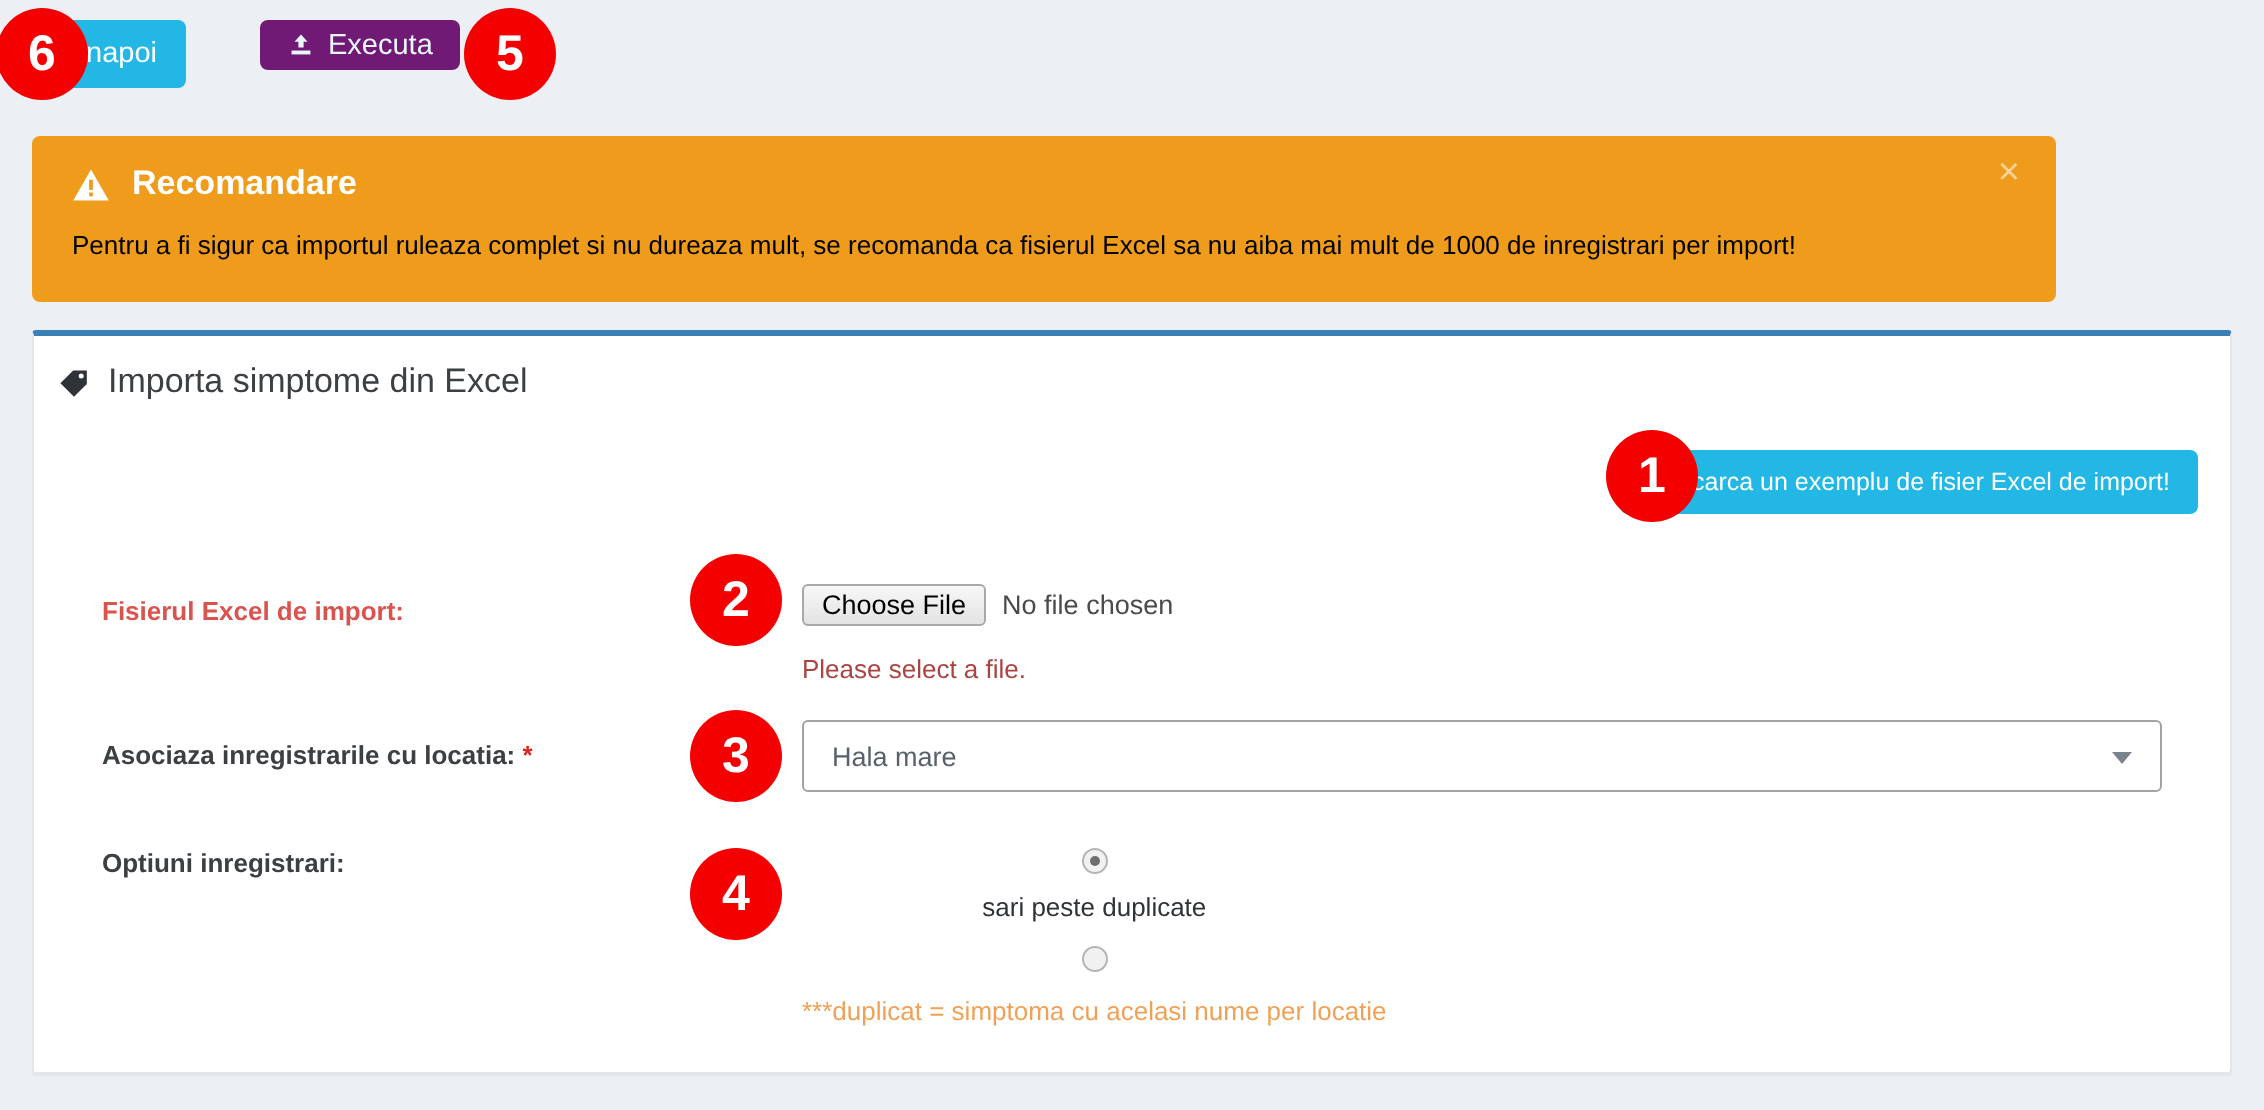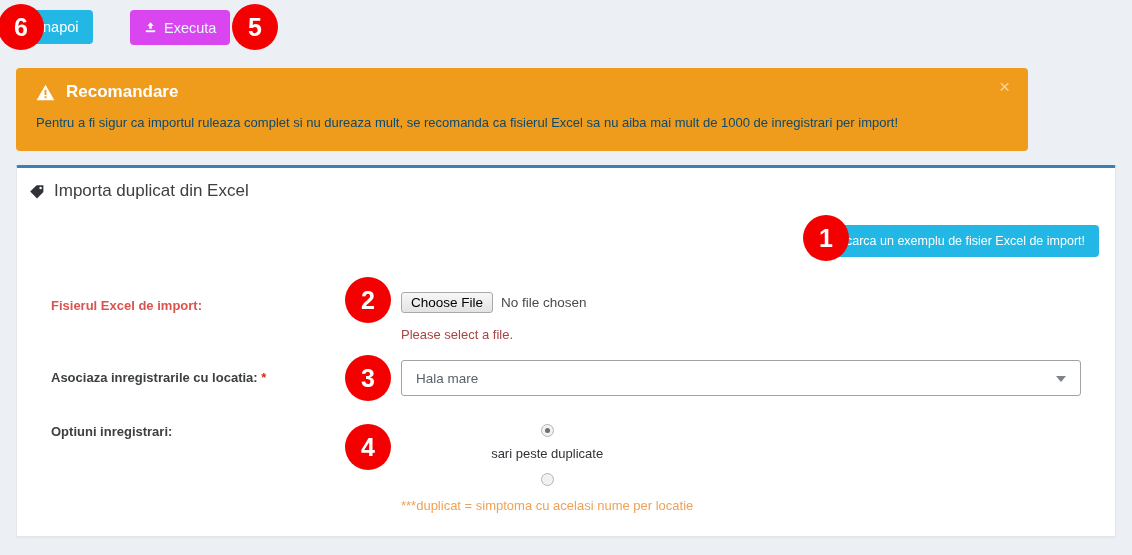--- a/index.html
+++ b/index.html
@@ -40,22 +40,22 @@
     cursor: pointer;
     white-space: nowrap;
   }
   .btn-back {
     left: 5px; top: 10px;
     height: 34px;
     background: #23b7e5;
   }
   .btn-exec {
     left: 130px; top: 10px;
-    height: 35px;
-    background: #d946ef;
+    height: 25px;
+    background: #701a75;
     color: #e8f8fd;
     cursor: default;
   }
   .icon-svg { display: block; }
 
   
   .badge {
     position: absolute;
     width: 46px;
     height: 46px;
@@ -92,21 +92,21 @@
   .alert-head {
     display: flex;
     align-items: center;
     gap: 11px;
     color: #ffffff;
     font-size: 17px;
     font-weight: bold;
   }
   .alert-body {
     margin-top: 13px;
-    color: #0c4a6e;
+    color: #000000;
     font-size: 13px;
     line-height: 1.2;
   }
   .alert-close {
     position: absolute;
     right: 12px; top: 8px;
     color: #ffffff;
     opacity: 0.55;
     font-size: 19px;
     line-height: 1;
@@ -312,21 +312,21 @@
 
 <div class="panel">
 
   <div class="panel-title">
     <span>
       <svg class="icon-svg" width="16" height="16" viewBox="0 0 16 16" aria-hidden="true">
         <path d="M1.2 8.6 L7.6 2.2 L14.4 2.2 L14.4 9 L8 15.4 Z" fill="#2f3337"></path>
         <circle cx="11.6" cy="5" r="1.25" fill="#ffffff"></circle>
       </svg>
     </span>
-    <span>Importa duplicat din Excel</span>
+    <span>Importa simptome din Excel</span>
   </div>
 
   <div class="download-row">
     <button class="btn-download">Descarca un exemplu de fisier Excel de import!</button>
   </div>
 
   <div class="form">
 
     <div class="form-row" style="height:72px;">
       <div class="form-label req" style="top:20px;">Fisierul Excel de import:</div>

